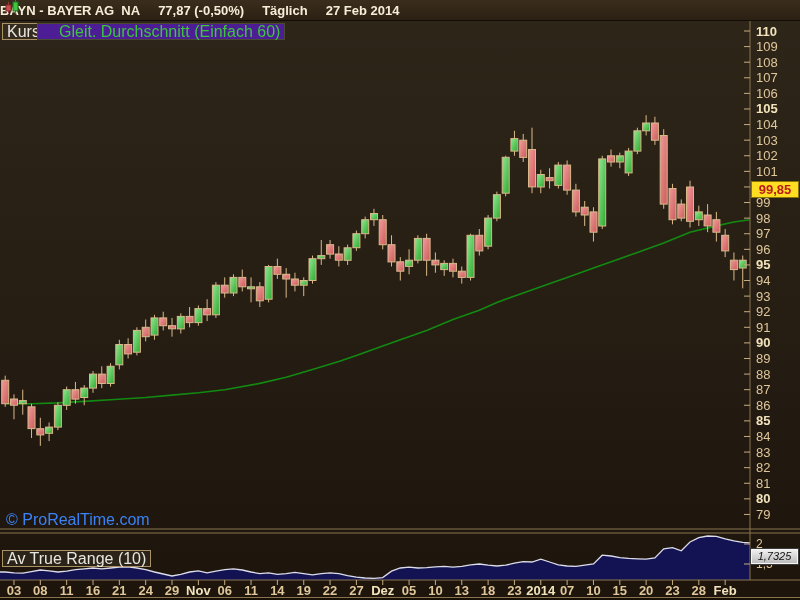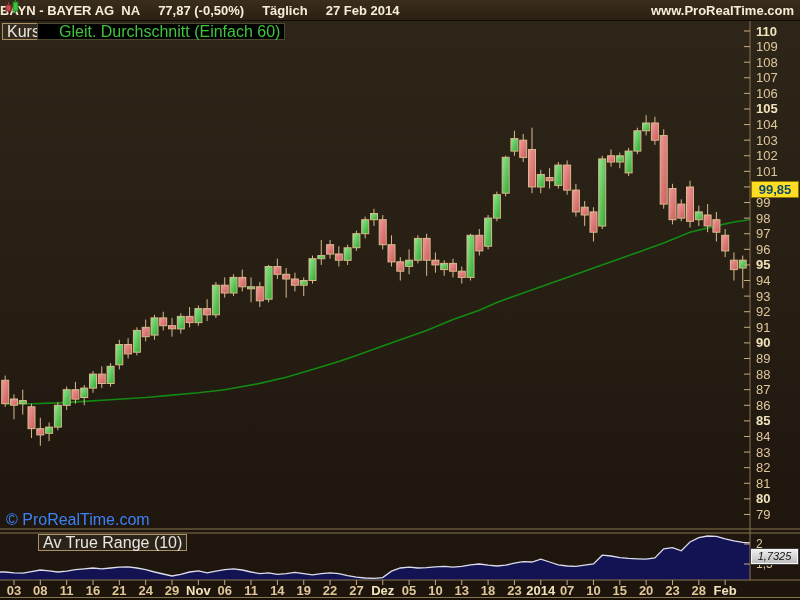--- a/index.html
+++ b/index.html
@@ -20,29 +20,29 @@
   .tb-icon{margin:0 6px 0 5px;display:block}
   .tb-item{margin-right:18px}
   .tb-link{margin-right:6px;color:#f7edd7;text-decoration:none}
   
   .tagbox{
     position:absolute;font-size:16px;line-height:13px;
     padding:1px 4px;border:1px solid #ab9266;background:#342b1e;color:#e8e6e0;
     z-index:5;
   }
   .kurs{left:2px;top:23px;}
-  .ma-tag{left:37px;top:23px;color:#3ec43e;background:#000000;border-color:#4a4a32;padding-left:21px;}
-  .atr-tag{left:2px;top:534px;background:#2b2318;margin-left:36px;}
+  .ma-tag{left:37px;top:23px;color:#3ec43e;background:#4c1d95;border-color:#4a4a32;padding-left:21px;}
+  .atr-tag{left:2px;top:550px;background:#2b2318;}
   .copyright{
     position:absolute;left:6px;top:511px;color:#3b82f6;font-size:16px;z-index:5;
   }
   
   .price-marker{
     position:absolute;left:751px;top:181px;width:46px;height:15px;
-    background:#ffdd22;border:1px solid #8a7400;color:#0c4a6e;
+    background:#ffdd22;border:1px solid #8a7400;color:#b91c1c;
     font-size:13px;font-weight:bold;text-align:center;line-height:15px;z-index:6;
   }
   .atr-marker{
     position:absolute;left:751px;top:549px;width:45px;height:13px;
     background:linear-gradient(180deg,#efefef,#bdbdbd);
     border:1px solid #f6f6f6;outline:1px solid #3a3a3a;
     color:#101010;font-size:11px;text-align:center;line-height:13px;z-index:6;font-style:italic;
   }
   svg{position:absolute;left:0;top:0;z-index:1}
   svg text{font-family:"Liberation Sans",sans-serif}
@@ -55,21 +55,20 @@
     <line x1="3.5" y1="2" x2="3.5" y2="13" stroke="#a03a3a"></line>
     <rect x="1" y="5" width="5" height="6" fill="#cf4b4b" stroke="#7e2c2c"></rect>
     <line x1="10.5" y1="0" x2="10.5" y2="14" stroke="#2f8a2f"></line>
     <rect x="8" y="2" width="5" height="9" fill="#3ec43e" stroke="#1f701f"></rect>
   </svg>
   <span class="tb-item">BAYN - BAYER AG  NA</span>
   <span class="tb-item">77,87 (-0,50%)</span>
   <span class="tb-item">Täglich</span>
   <span class="tb-item">27 Feb 2014</span>
   <span class="spacer"></span>
-  <a class="tb-link" href="#">www.ProRealTime.com</a>
 </div>
 
 <svg id="chart-svg" width="800" height="600">
   <defs>
     <linearGradient id="gradUp" x1="0" y1="0" x2="1" y2="1">
       <stop offset="0" stop-color="#90e690"></stop>
         <stop offset="1" stop-color="#30aa30"></stop>
     </linearGradient>
     <linearGradient id="gradDown" x1="0" y1="0" x2="1" y2="1">
       <stop offset="0" stop-color="#f09a9a"></stop>

